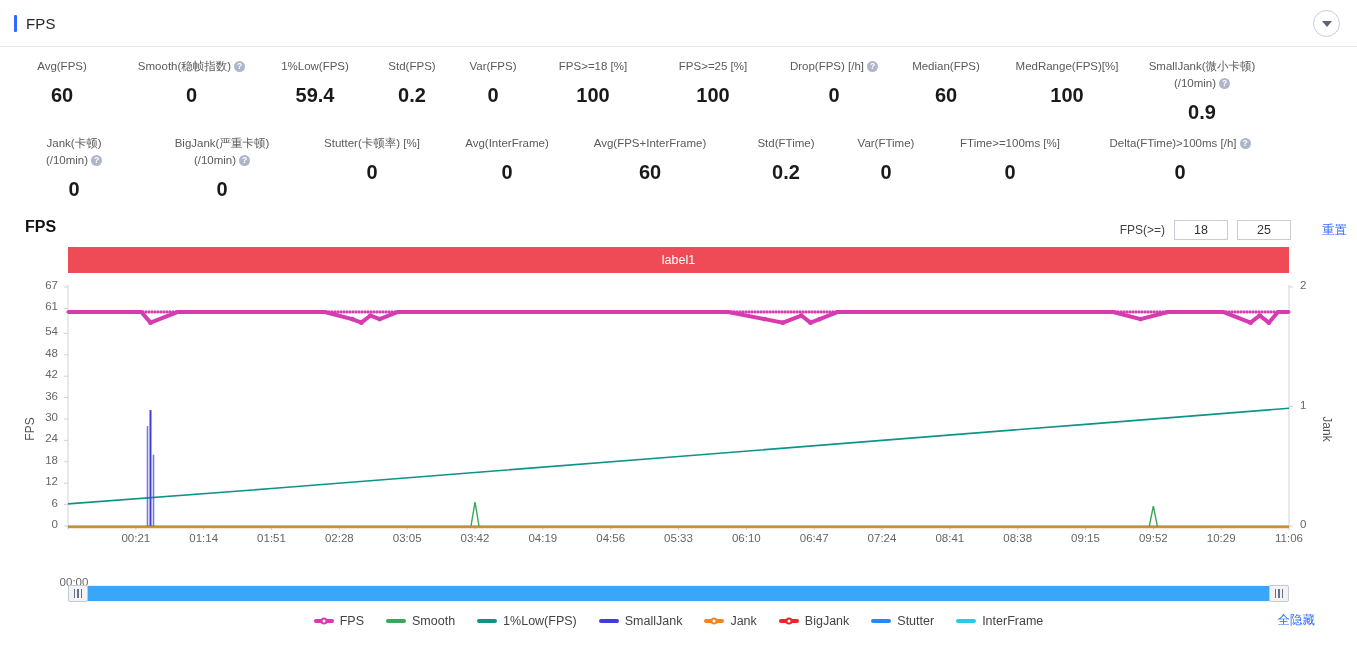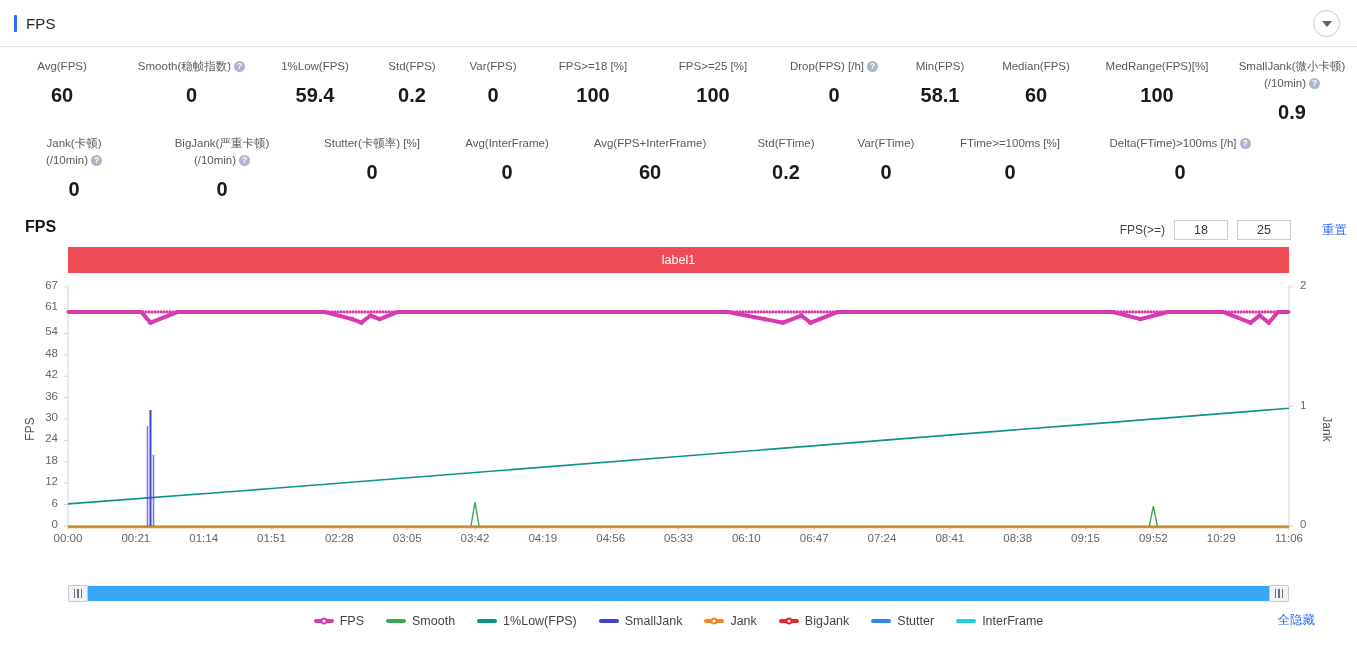--- a/index.html
+++ b/index.html
@@ -158,24 +158,20 @@
         <div class="mlabel">FPS&gt;=18 [%]</div>
         <div class="mval">100</div>
       </div>
       <div class="metric" style="width: 120px;">
         <div class="mlabel">FPS&gt;=25 [%]</div>
         <div class="mval">100</div>
       </div>
       <div class="metric" style="width: 122px;">
         <div class="mlabel">Drop(FPS) [/h]<span class="q">?</span></div>
         <div class="mval">0</div>
-      </div>
-      <div class="metric" style="width: 90px;">
-        <div class="mlabel">Min(FPS)</div>
-        <div class="mval">58.1</div>
       </div>
       <div class="metric" style="width: 102px;">
         <div class="mlabel">Median(FPS)</div>
         <div class="mval">60</div>
       </div>
       <div class="metric" style="width: 140px;">
         <div class="mlabel">MedRange(FPS)[%]</div>
         <div class="mval">100</div>
       </div>
       <div class="metric" style="width: 130px;">
@@ -254,21 +250,21 @@
       <div class="ytick" style="left: 28px; top: 46.3731px;">54</div>
       <div class="ytick" style="left: 28px; top: 21.403px;">61</div>
       <div class="ytick" style="left: 28px; top: 0px;">67</div>
     </div>
   <div id="y2ticks">
       <div class="ytick-r" style="left: 1300px; top: 239px;">0</div>
       <div class="ytick-r" style="left: 1300px; top: 119.5px;">1</div>
       <div class="ytick-r" style="left: 1300px; top: 0px;">2</div>
     </div>
   <div id="xticks">
-      <div class="xtick" style="left: 46px;">00:00</div>
+      <div class="xtick" style="left: 52px; margin-top: 44px;">00:00</div>
       <div class="xtick" style="left: 113.833px;">00:21</div>
       <div class="xtick" style="left: 181.667px;">01:14</div>
       <div class="xtick" style="left: 249.5px;">01:51</div>
       <div class="xtick" style="left: 317.333px;">02:28</div>
       <div class="xtick" style="left: 385.167px;">03:05</div>
       <div class="xtick" style="left: 453px;">03:42</div>
       <div class="xtick" style="left: 520.833px;">04:19</div>
       <div class="xtick" style="left: 588.667px;">04:56</div>
       <div class="xtick" style="left: 656.5px;">05:33</div>
       <div class="xtick" style="left: 724.333px;">06:10</div>

